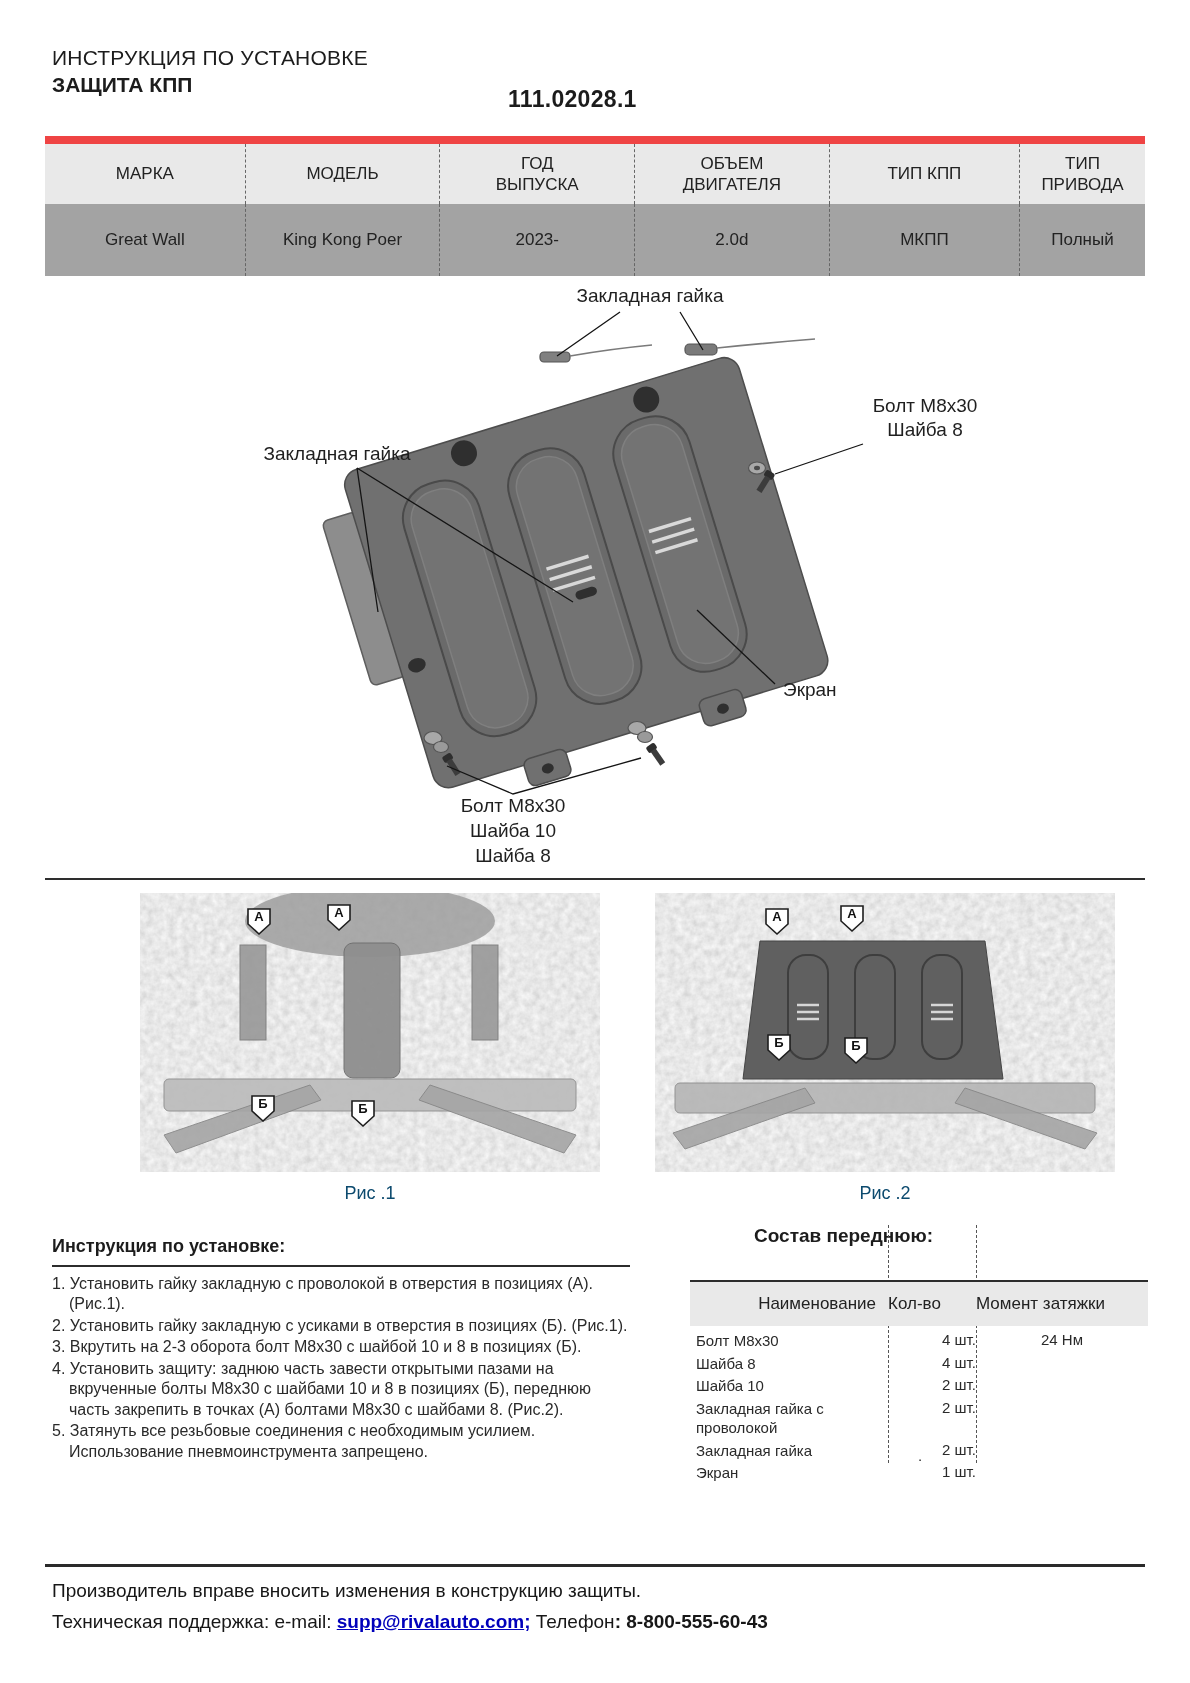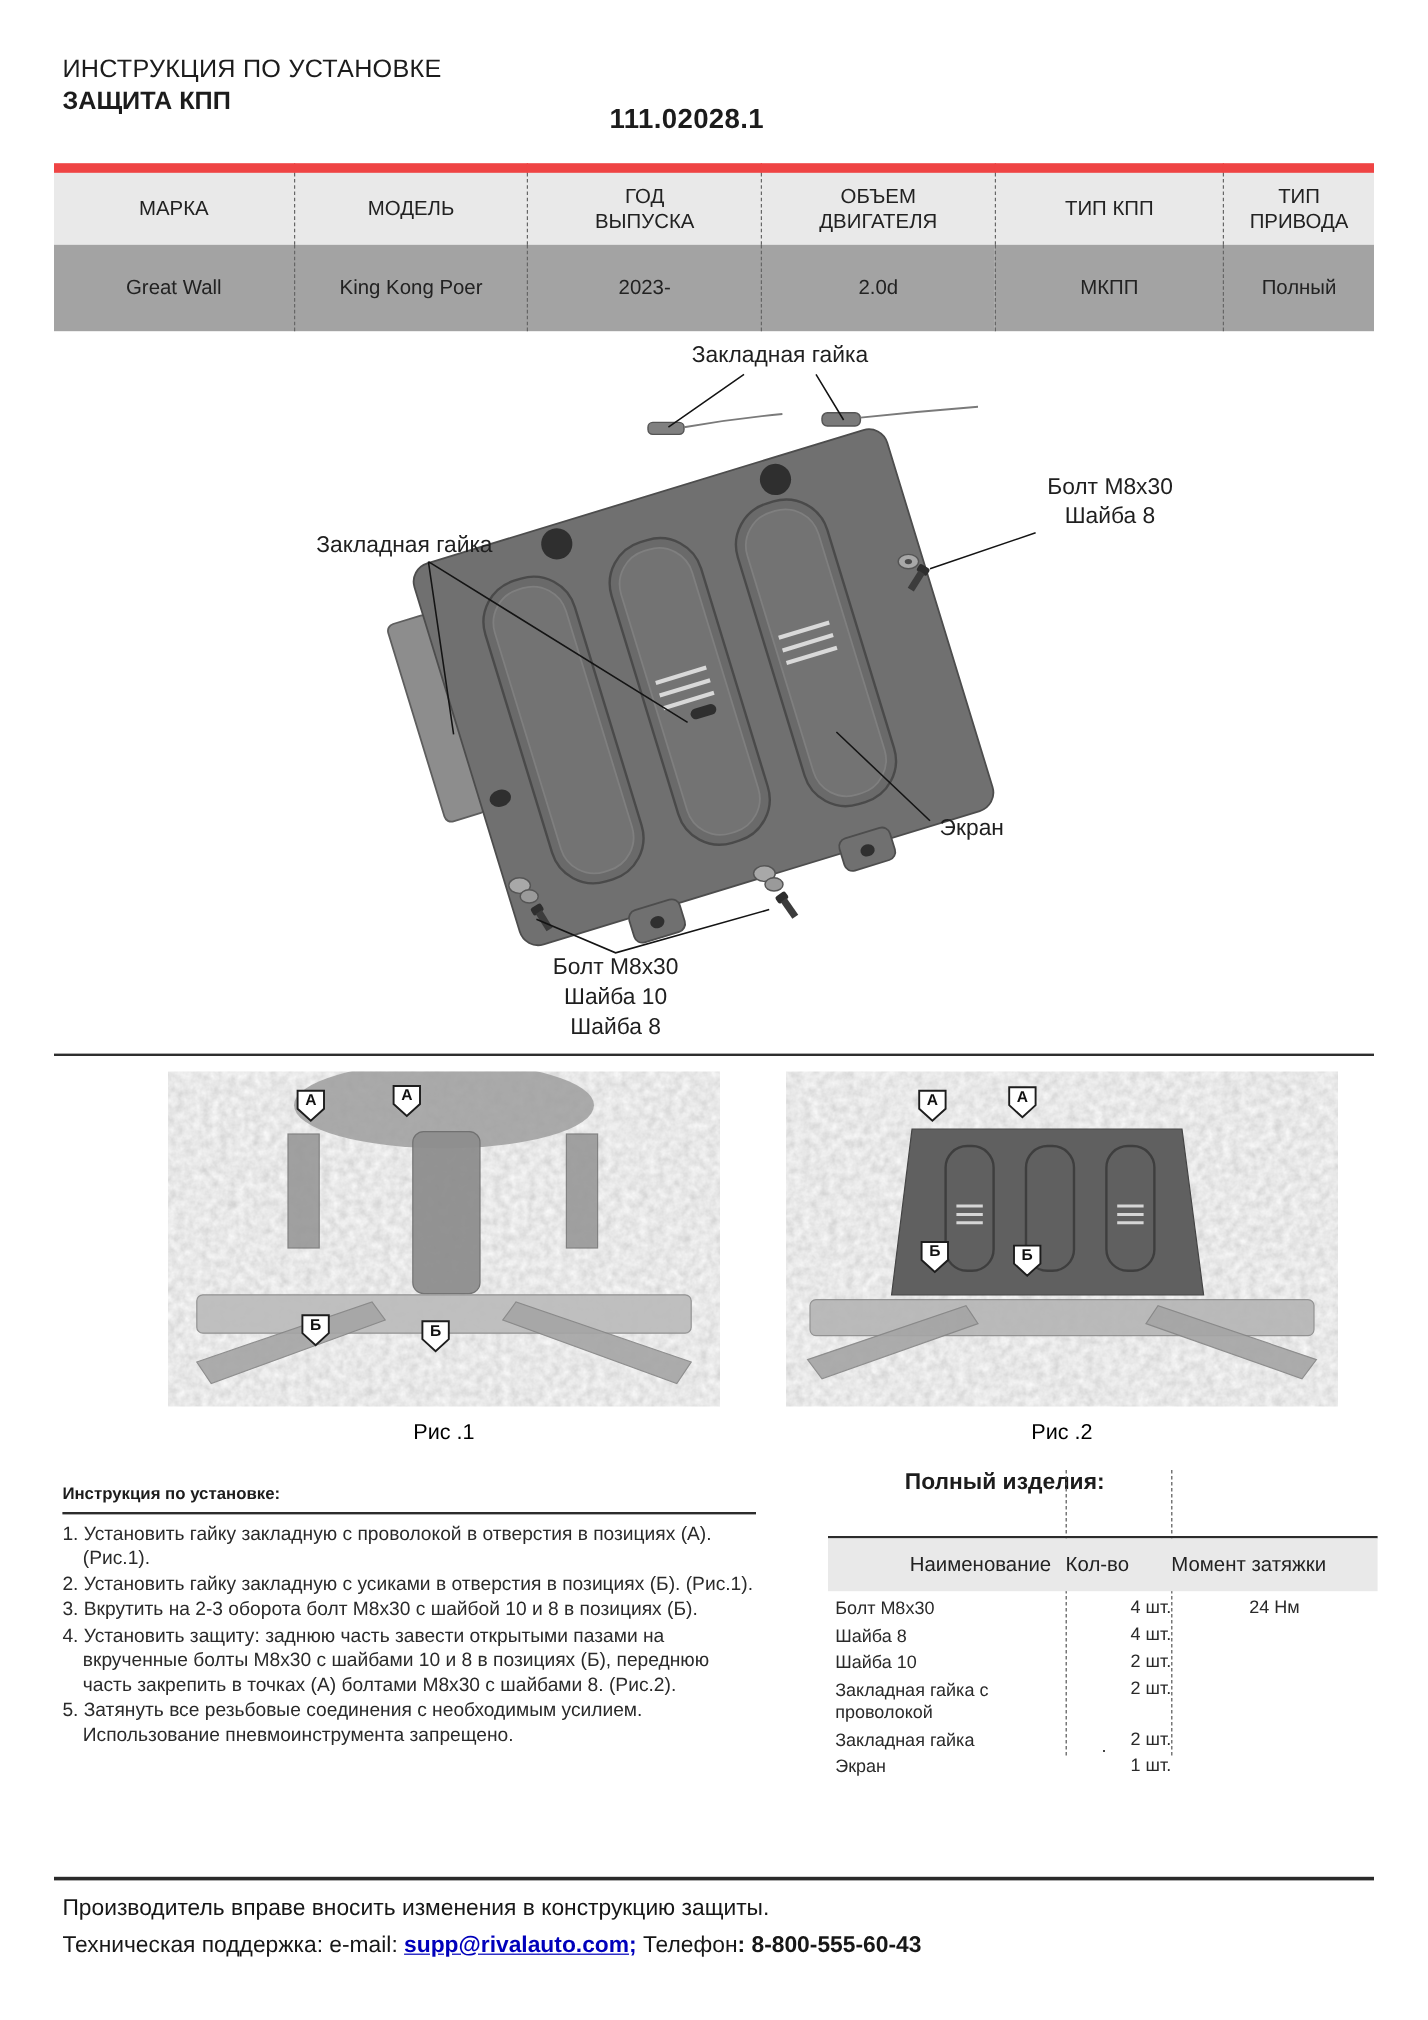--- a/index.html
+++ b/index.html
@@ -23,27 +23,27 @@
   
   .diagram{position:absolute;left:45px;top:272px;width:1100px;height:606px;}
   .diagram text{font-size:19px;fill:#1f1f1f;}
   .leader{stroke:#141414;stroke-width:1.3;fill:none;}
   
   .divider1{position:absolute;left:45px;top:878px;width:1100px;border-top:2px solid #2e2e2e;height:0;}
   .footer-divider{position:absolute;left:45px;top:1564px;width:1100px;border-top:3px solid #2a2a2a;height:0;}
   
   .figure{position:absolute;width:460px;height:279px;top:893px;}
   .fig1{left:140px;} .fig2{left:655px;}
-  .fig-caption{position:absolute;top:1183px;width:460px;text-align:center;font-size:18px;color:#000000;}
+  .fig-caption{position:absolute;top:1183px;width:460px;text-align:center;font-size:18px;color:#0c4a6e;}
   .cap1{left:140px;} .cap2{left:655px;}
   .marker-box{fill:#fff;stroke:#1d1d1d;stroke-width:1.6;}
   .marker-letter{font-size:13px;font-weight:bold;fill:#111;text-anchor:middle;}
   
   .instructions{position:absolute;left:52px;top:1236px;width:578px;}
-  .instructions .sec-heading{font-size:14px;font-weight:bold;margin:0 0 8px 0;}
+  .instructions .sec-heading{font-size:18px;font-weight:bold;margin:0 0 8px 0;}
   .instructions .rule{border:none;border-top:2px solid #2c2c2c;margin:0 0 7px 0;}
   .step{font-size:16px;line-height:1.28;color:#2a2a2a;padding-left:17px;text-indent:-17px;margin:0 0 1px 0;}
   
   .parts{position:absolute;left:690px;top:1225px;width:458px;height:242px;}
   .parts .sec-heading{font-size:19px;font-weight:bold;margin:0 0 0 64px;height:32px;}
   .parts .rule{position:absolute;left:0;top:55px;width:458px;border-top:2px solid #2c2c2c;height:0;}
   .parts .col-divider{position:absolute;top:0;height:238px;border-left:1.6px dashed #555;width:0;}
   .parts .cd1{left:198px;} .parts .cd2{left:286px;}
   .parts-header{position:absolute;left:0;top:57px;width:458px;height:44px;background:#e9e9e9;
     display:grid;grid-template-columns:198px 88px 172px;align-items:center;font-size:17px;color:#222;}
@@ -282,21 +282,21 @@
     <div class="step">1. Установить гайку закладную с проволокой в отверстия в позициях (А). (Рис.1).</div>
     <div class="step">2. Установить гайку закладную с усиками в отверстия в позициях (Б). (Рис.1).</div>
     <div class="step">3. Вкрутить на 2-3 оборота болт М8х30 с шайбой 10 и 8  в позициях (Б).</div>
     <div class="step">4. Установить защиту: заднюю часть завести открытыми пазами на вкрученные болты М8х30 с шайбами 10 и 8 в позициях (Б), переднюю часть закрепить в точках (А) болтами М8х30 с шайбами 8. (Рис.2).</div>
     <div class="step">5. Затянуть все резьбовые соединения с необходимым усилием. Использование пневмоинструмента запрещено.</div>
   </div>
 
   <div class="parts">
     <div class="col-divider cd1"></div>
     <div class="col-divider cd2"></div>
-    <div class="sec-heading">Полный изделия:</div>
+    <div class="sec-heading">Состав переднюю:</div>
     <div class="rule"></div>
     <div class="parts-header">
       <div class="c-name">Наименование</div>
       <div class="c-qty">Кол-во</div>
       <div class="c-trq">Момент затяжки</div>
     </div>
     <div class="parts-rows">
       <div class="parts-row">
         <div class="c-name">Болт М8х30</div>
         <div class="c-qty">4 шт.</div>

